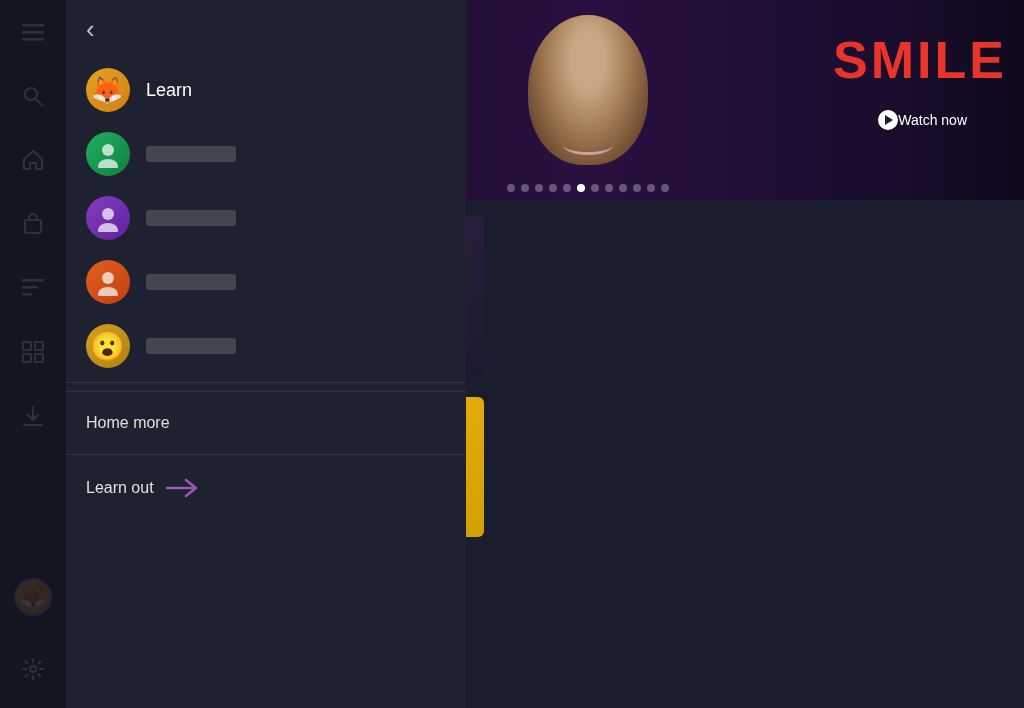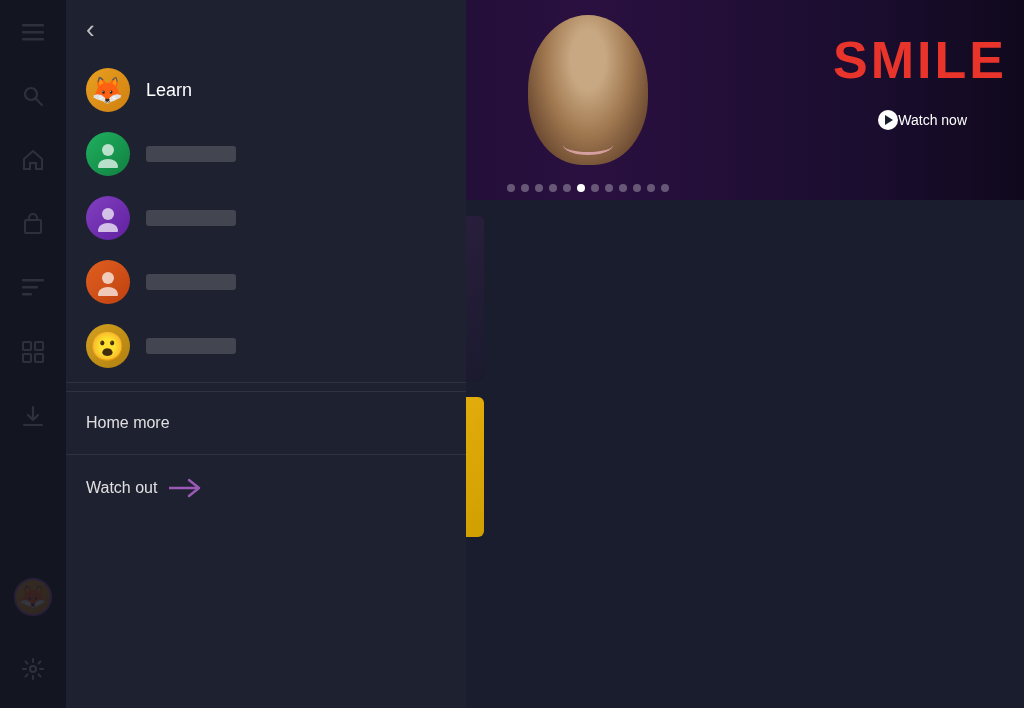--- a/index.html
+++ b/index.html
@@ -616,21 +616,21 @@
     <div class="drawer-separator"></div>
 
     <div class="drawer-action-item">
       <span class="drawer-action-label">Home more</span>
     </div>
 
     <div class="drawer-separator"></div>
 
     <div class="drawer-action-item">
       <div class="sign-out-row">
-        <span class="drawer-action-label">Watch out</span>
+        <span class="drawer-action-label">Learn out</span>
         <div class="arrow-indicator">
           <svg width="36" height="22" viewBox="0 0 36 22" fill="none">
             <line x1="0" y1="11" x2="28" y2="11" stroke="#9b59b6" stroke-width="2.5" stroke-linecap="round"></line>
             <path d="M20 3L30 11L20 19" stroke="#9b59b6" stroke-width="2.5" stroke-linecap="round" stroke-linejoin="round" fill="none"></path>
           </svg>
         </div>
       </div>
     </div>
   </div>
 </div>

